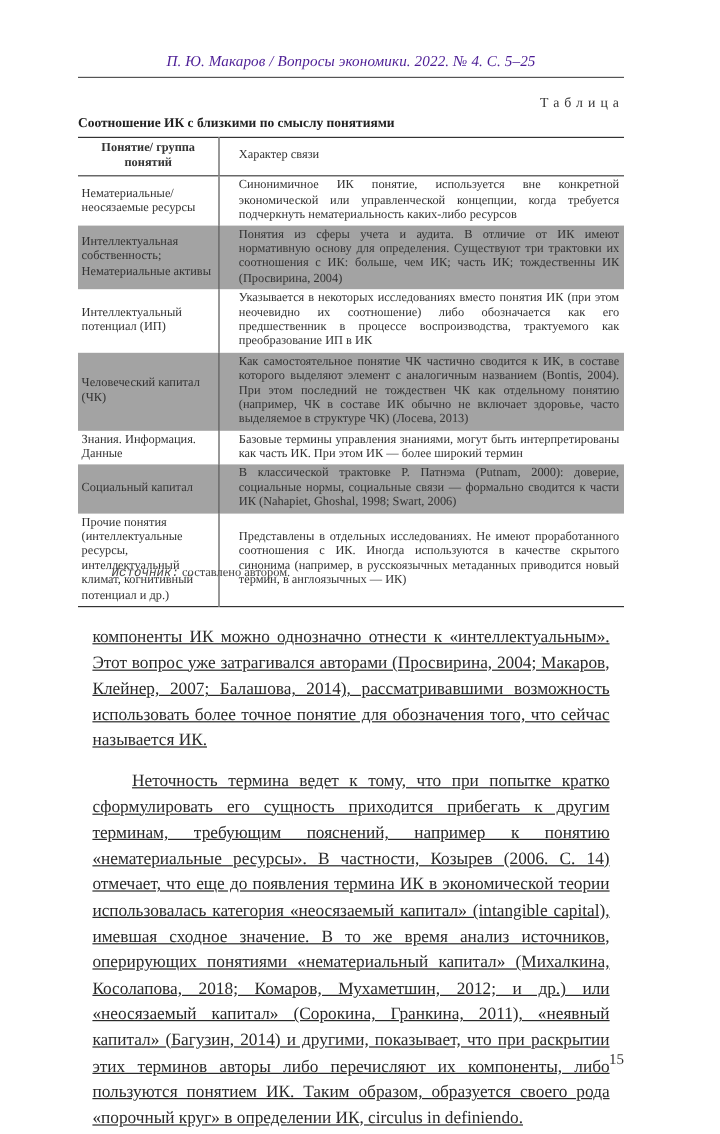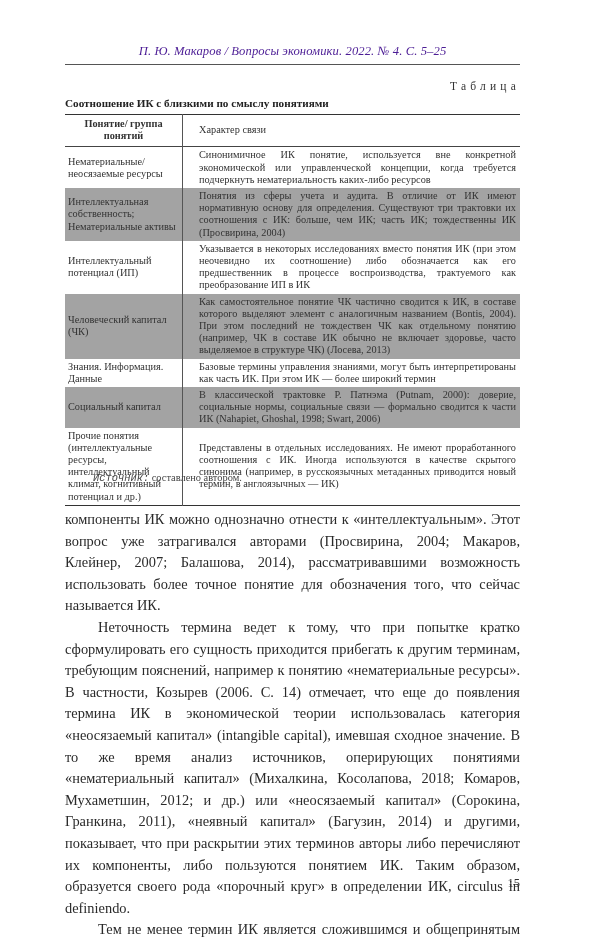--- a/index.html
+++ b/index.html
@@ -20,21 +20,21 @@
   .data-table th { font-weight: normal; text-align: center; padding: 3px 3px 4px 3px; height: 23px; }
   .data-table td { padding: 2px 4px 2px 3px; vertical-align: middle; }
   .data-table .c1 { width: 110px; border-right: 1.2px solid #555; text-align: left; }
   .data-table .c2 { text-align: justify; padding-left: 16px; }
   .data-table th.c1 { text-align: center; font-weight: bold; }
   .data-table tr.shade td { background: #a3a3a3; }
   .source-note { position: absolute; left: 93px; top: 472px; font-size: 10.4px; color: #444; }
   .source-note .lbl { font-style: italic; font-family: Liberation Mono, monospace; }
   .body-text { position: absolute; left: 65px; top: 509px; width: 455px;
          font-size: 14.4px; line-height: 21.6px; text-align: justify; color: #2a2a2a; }
-  .body-text p { margin: 0; }
+  .body-text p { margin: 12px; text-decoration: underline; }
   .body-text p.indent { text-indent: 33px; }
   .page-number { position: absolute; right: 80px; top: 876px; font-size: 12.5px; color: #333; }
 </style>
 </head>
 <body>
 
 <div class="running-header">П. Ю. Макаров / Вопросы экономики. 2022. № 4. С. 5–25</div>
 <div class="header-rule"></div>
 
 <div class="table-label">Таблица</div>

